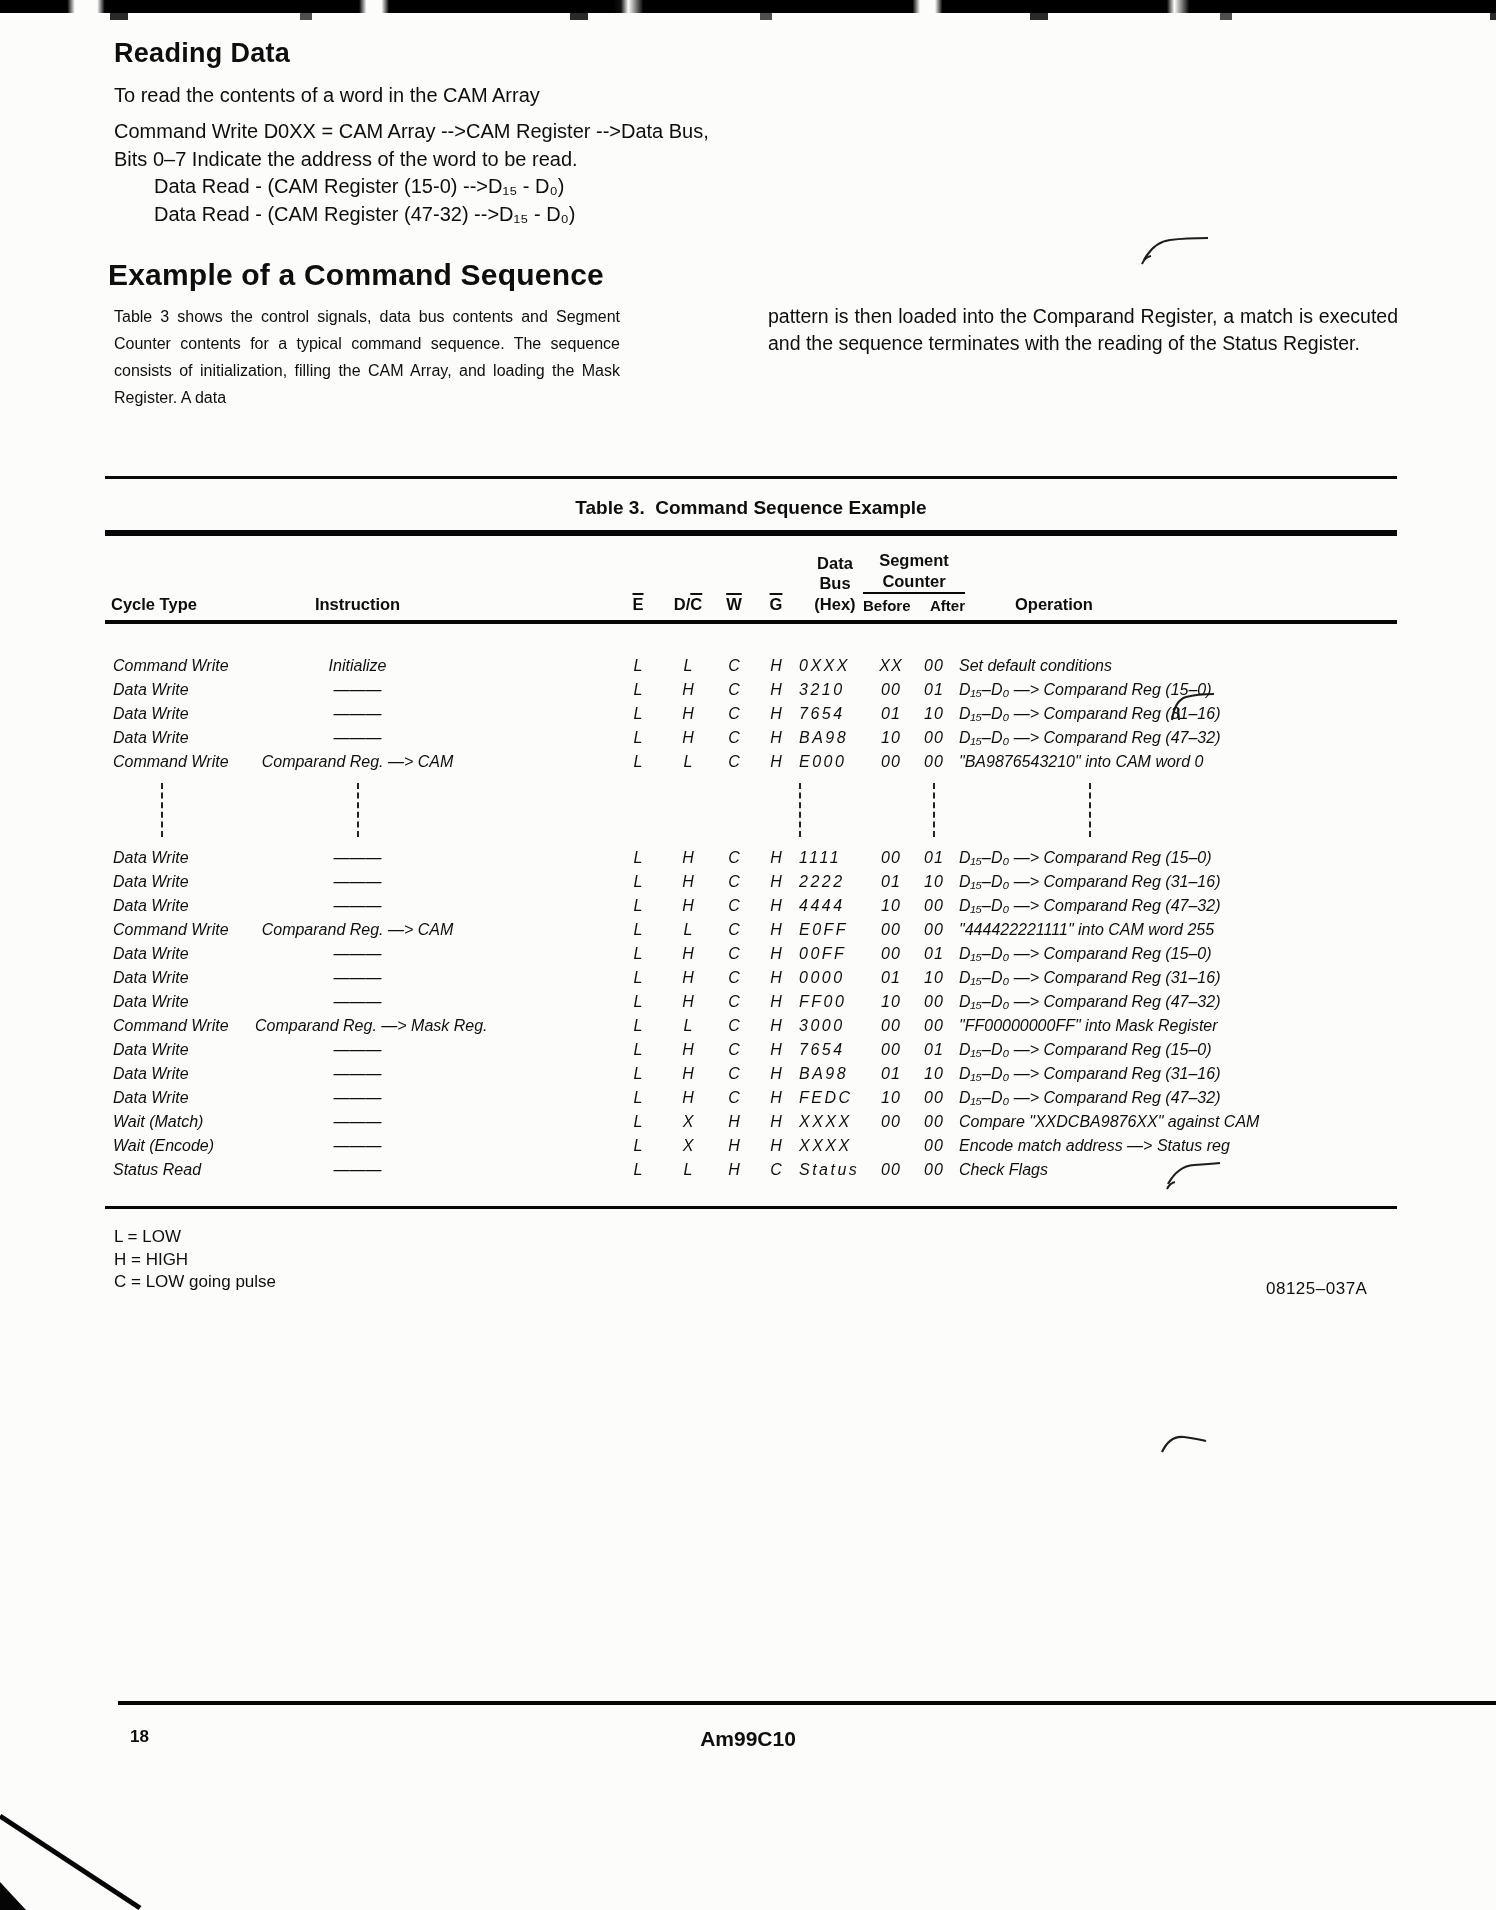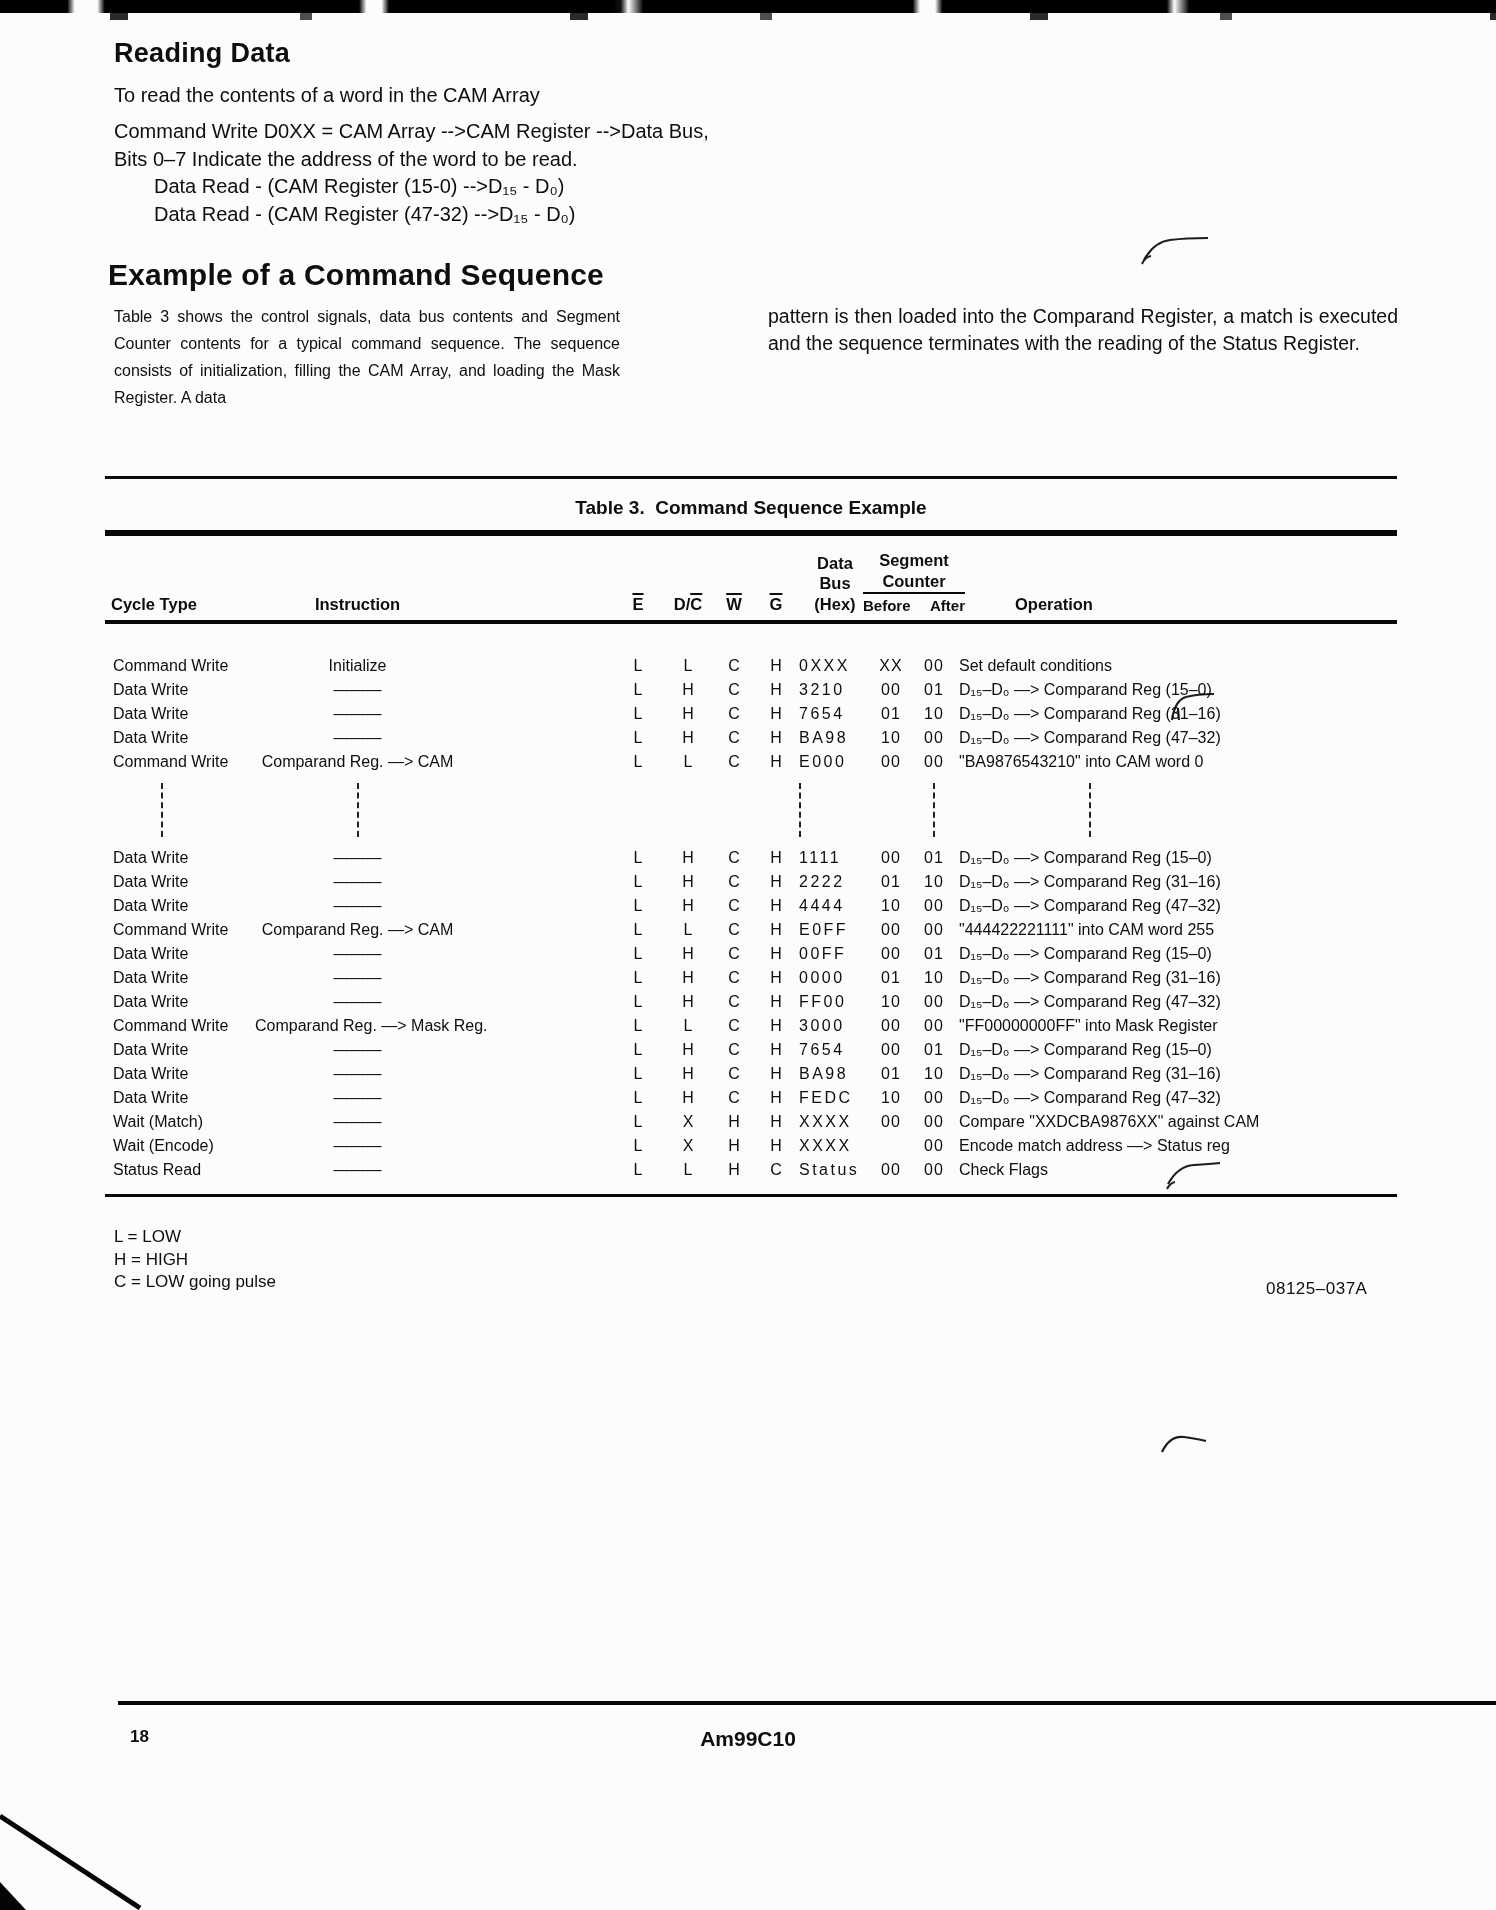--- a/index.html
+++ b/index.html
@@ -48,21 +48,21 @@
   .h-sig{text-align:center;}
   .ovl{text-decoration:overline;text-decoration-thickness:2px;}
   .h-bus{text-align:center;line-height:20.5px;}
   .h-seg{grid-column:9/11;}
   .seg1{text-align:center;line-height:20.5px;white-space:nowrap;}
   .seg2{text-align:center;line-height:20.5px;border-bottom:2.5px solid #070707;
     padding-bottom:1px;margin:0 -8px;}
   .segrow{display:flex;justify-content:space-between;font-size:15px;padding-top:3px;
     white-space:nowrap;margin:0 -8px;}
   .h-op{padding-left:58px;}
-  #tbody{padding:30px 0 12px;}
+  #tbody{padding:30px 0 24px;font-style:italic;}
   .trow{height:24px;align-items:center;font-size:16px;}
   .c-cycle{padding-left:8px;white-space:nowrap;}
   .c-instr{text-align:center;white-space:nowrap;}
   .c-sig{text-align:center;}
   .c-bus{text-align:left;letter-spacing:2.5px;white-space:nowrap;}
   .c-cnt{text-align:center;letter-spacing:1px;}
   .c-op{padding-left:2px;white-space:nowrap;}
   .trow.ell{height:72px;}
   .vdash{display:inline-block;height:54px;border-left:2px dashed #222;vertical-align:middle;}
   

